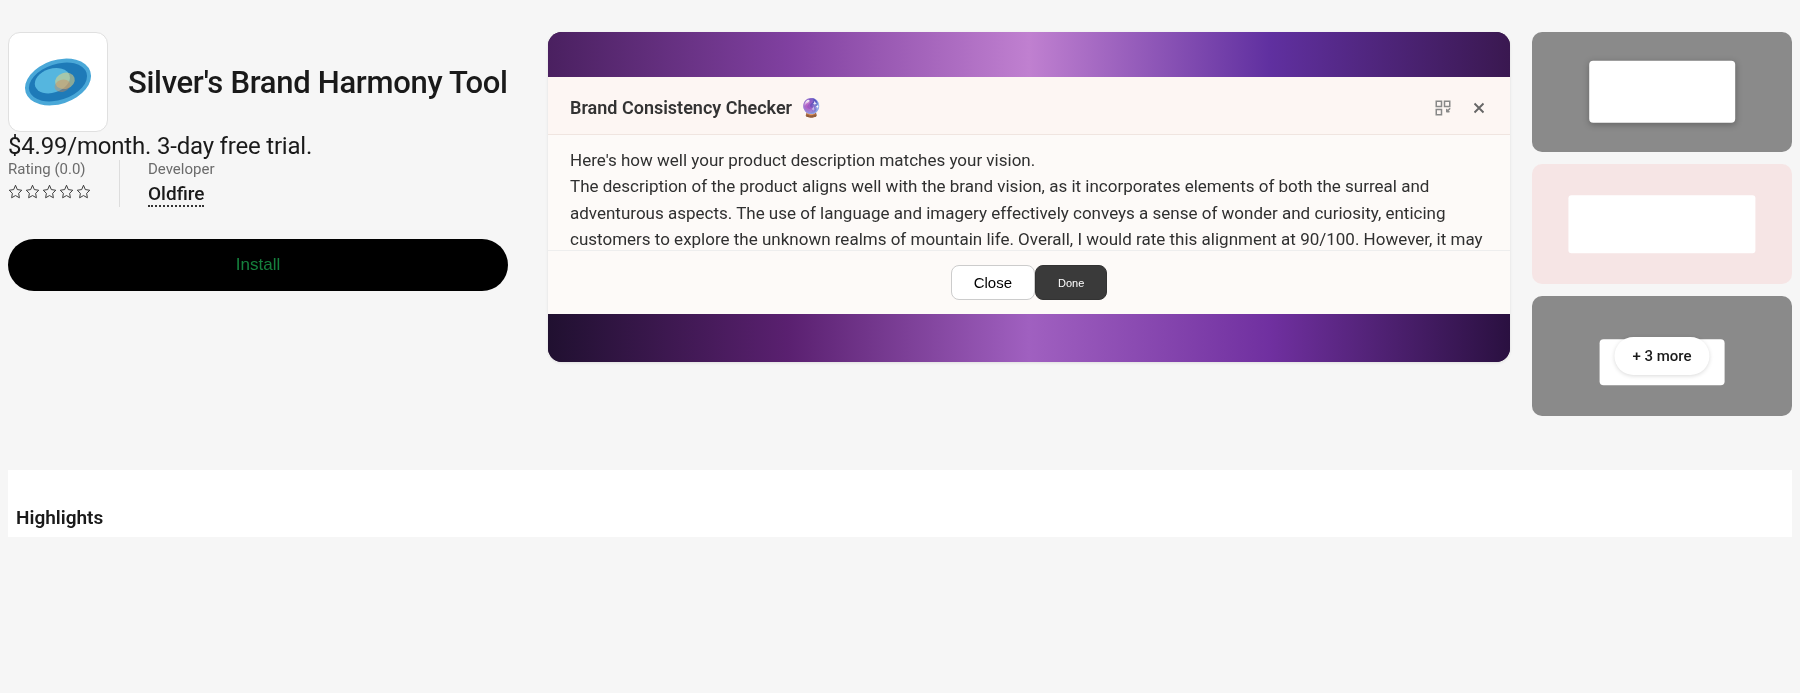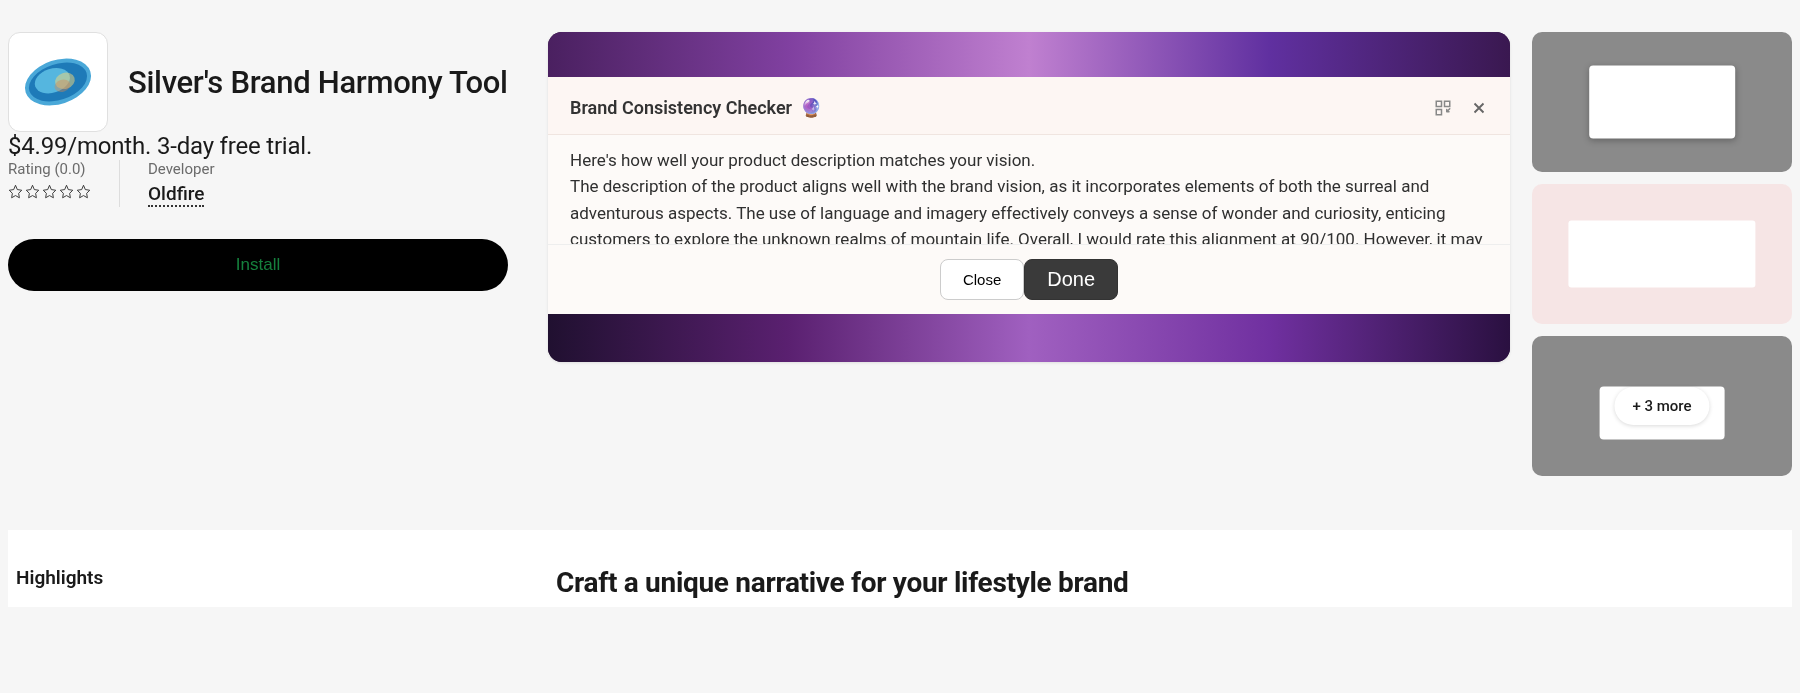--- a/index.html
+++ b/index.html
@@ -27,23 +27,23 @@
 .neb-top{height:45px;background:linear-gradient(90deg,#4a2060,#8040a0,#c080d0,#6030a0,#3a1850);background-blend-mode:overlay}
 .neb-bot{position:absolute;bottom:0;left:0;right:0;height:48px;background:linear-gradient(90deg,#201030,#5a2070,#a060c0,#7030a0,#2a1040)}
 .modal{position:absolute;top:45px;left:0;right:0;bottom:48px;background:#fdf6f3;display:flex;flex-direction:column}
 .modal-head{padding:20px 22px 16px 22px;display:flex;align-items:center;justify-content:space-between;border-bottom:1px solid #f0e5e0}
 .modal-title{font-size:18px;font-weight:600;color:#333;display:flex;align-items:center;gap:8px}
 .modal-icons{display:flex;gap:18px;align-items:center}
 .modal-icons svg{width:18px;height:18px;cursor:pointer}
 .modal-body{padding:12px 22px;flex:1;font-size:17px;line-height:1.55;color:#303030;overflow:auto;background:#fdfaf8}
 .modal-foot{padding:14px 20px;display:flex;justify-content:center;gap:0;border-top:1px solid #eee;background:#fdfaf8}
 .btn-light{padding:8px 22px;border:1px solid #ccc;background:#fff;border-radius:8px;font-size:15px;font-weight:500;cursor:pointer}
-.btn-dark{padding:8px 22px;border:1px solid #333;background:#3a3a3a;color:#fff;border-radius:8px;font-size:20px;font-weight:500;cursor:pointer}
+.btn-dark{padding:8px 22px;border:1px solid #333;background:#3a3a3a;color:#fff;border-radius:8px;font-size:11px;font-weight:500;cursor:pointer}
 .thumbs{width:260px;display:flex;flex-direction:column;gap:12px}
-.thumb{width:100%;height:140px;border-radius:10px;background:#999;position:relative;overflow:hidden;cursor:pointer}
+.thumb{width:100%;height:120px;border-radius:10px;background:#999;position:relative;overflow:hidden;cursor:pointer}
 .thumb.t1{background:#8a8a8a}
 .thumb .mini-modal{position:absolute;top:50%;left:50%;transform:translate(-50%,-50%);background:#fff;width:56%;height:52%;border-radius:4px;box-shadow:0 2px 6px rgba(0,0,0,0.25)}
 .thumb.t2{background:#f6e5e5}
 .thumb.t2 .mini-panel{position:absolute;top:50%;left:50%;transform:translate(-50%,-50%);background:#fff;width:72%;height:48%;border-radius:3px}
 .thumb.t3{background:#8a8a8a}
 .thumb.t3 .mini-modal2{position:absolute;top:55%;left:50%;transform:translate(-50%,-50%);background:#fff;width:48%;height:38%;border-radius:4px}
 .more-badge{position:absolute;top:50%;left:50%;transform:translate(-50%,-50%);background:#fff;padding:10px 18px;border-radius:20px;font-size:15px;font-weight:500;box-shadow:0 1px 4px rgba(0,0,0,0.15)}
 .section2{background:#fff;margin-top:54px;padding:36px 8px 8px 8px;display:flex}
 .sec-left{width:540px}
 .sec-left-title{font-size:19px;font-weight:600}
@@ -146,17 +146,14 @@
           <div class="more-badge">+ 3 more</div>
         </div>
       </div>
     </div>
   </div>
 
   <div class="section2">
     <div class="sec-left">
       <div class="sec-left-title">Highlights</div>
     </div>
-    <div class="sec-right">
-      <div class="sec-right-title">Craft a unique narrative for your lifestyle brand</div>
-    </div>
   </div>
 </div>
 
 </body></html>

